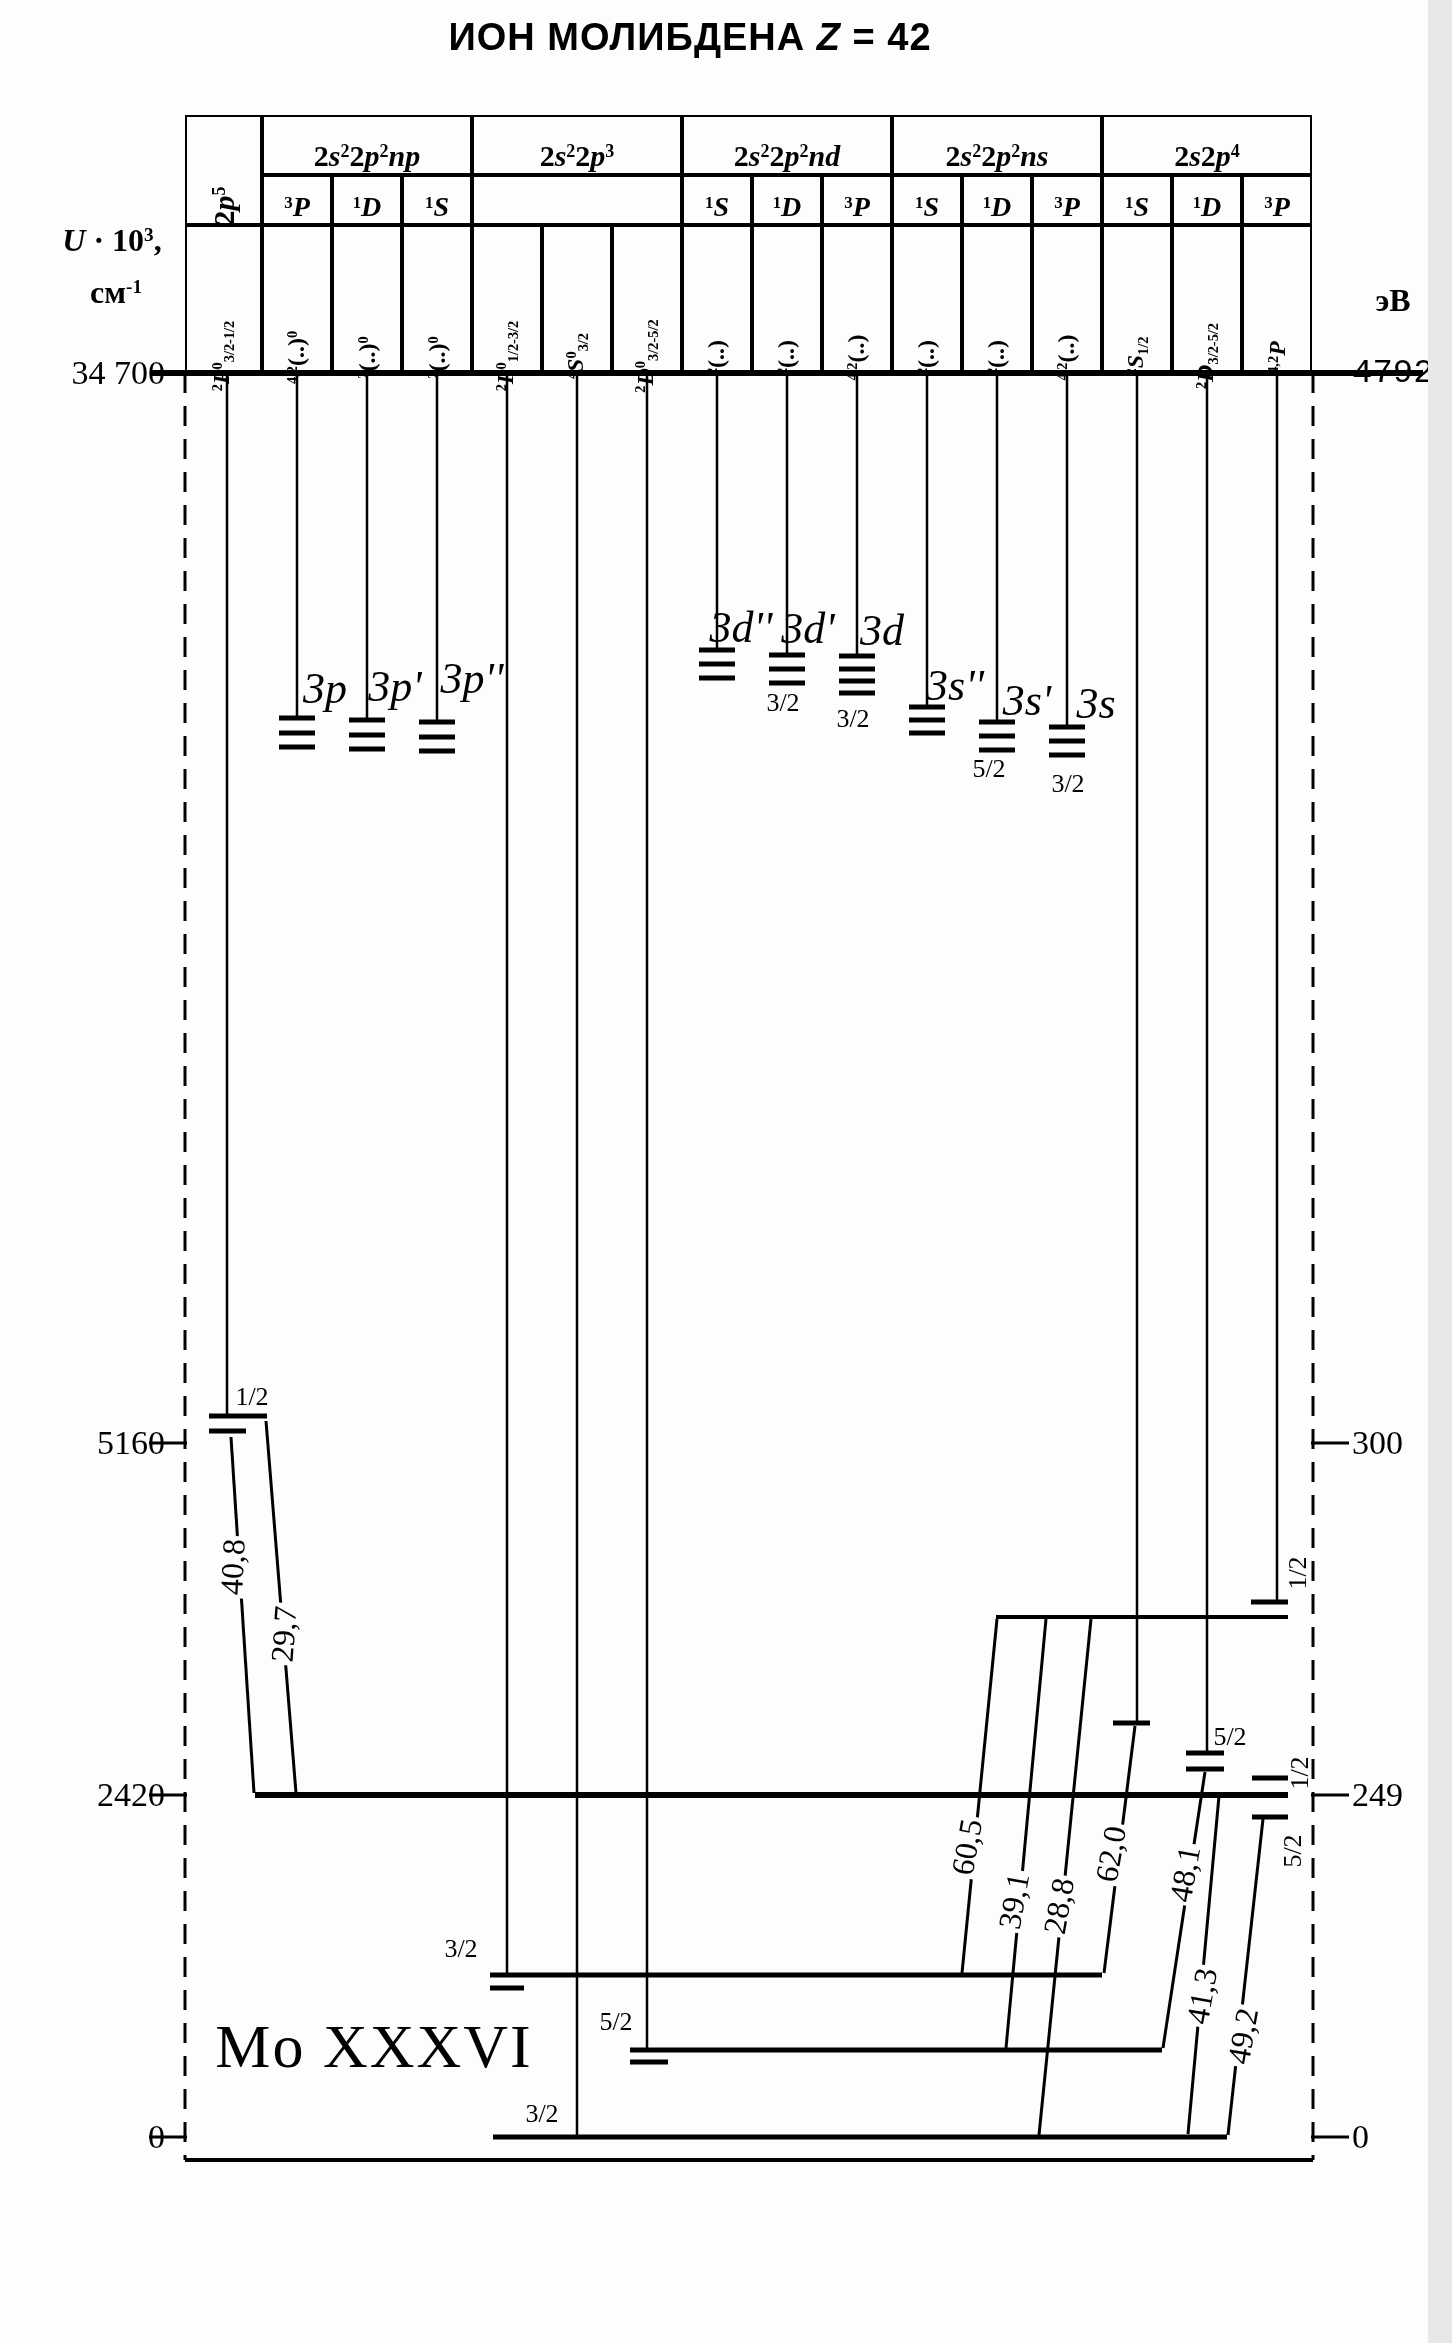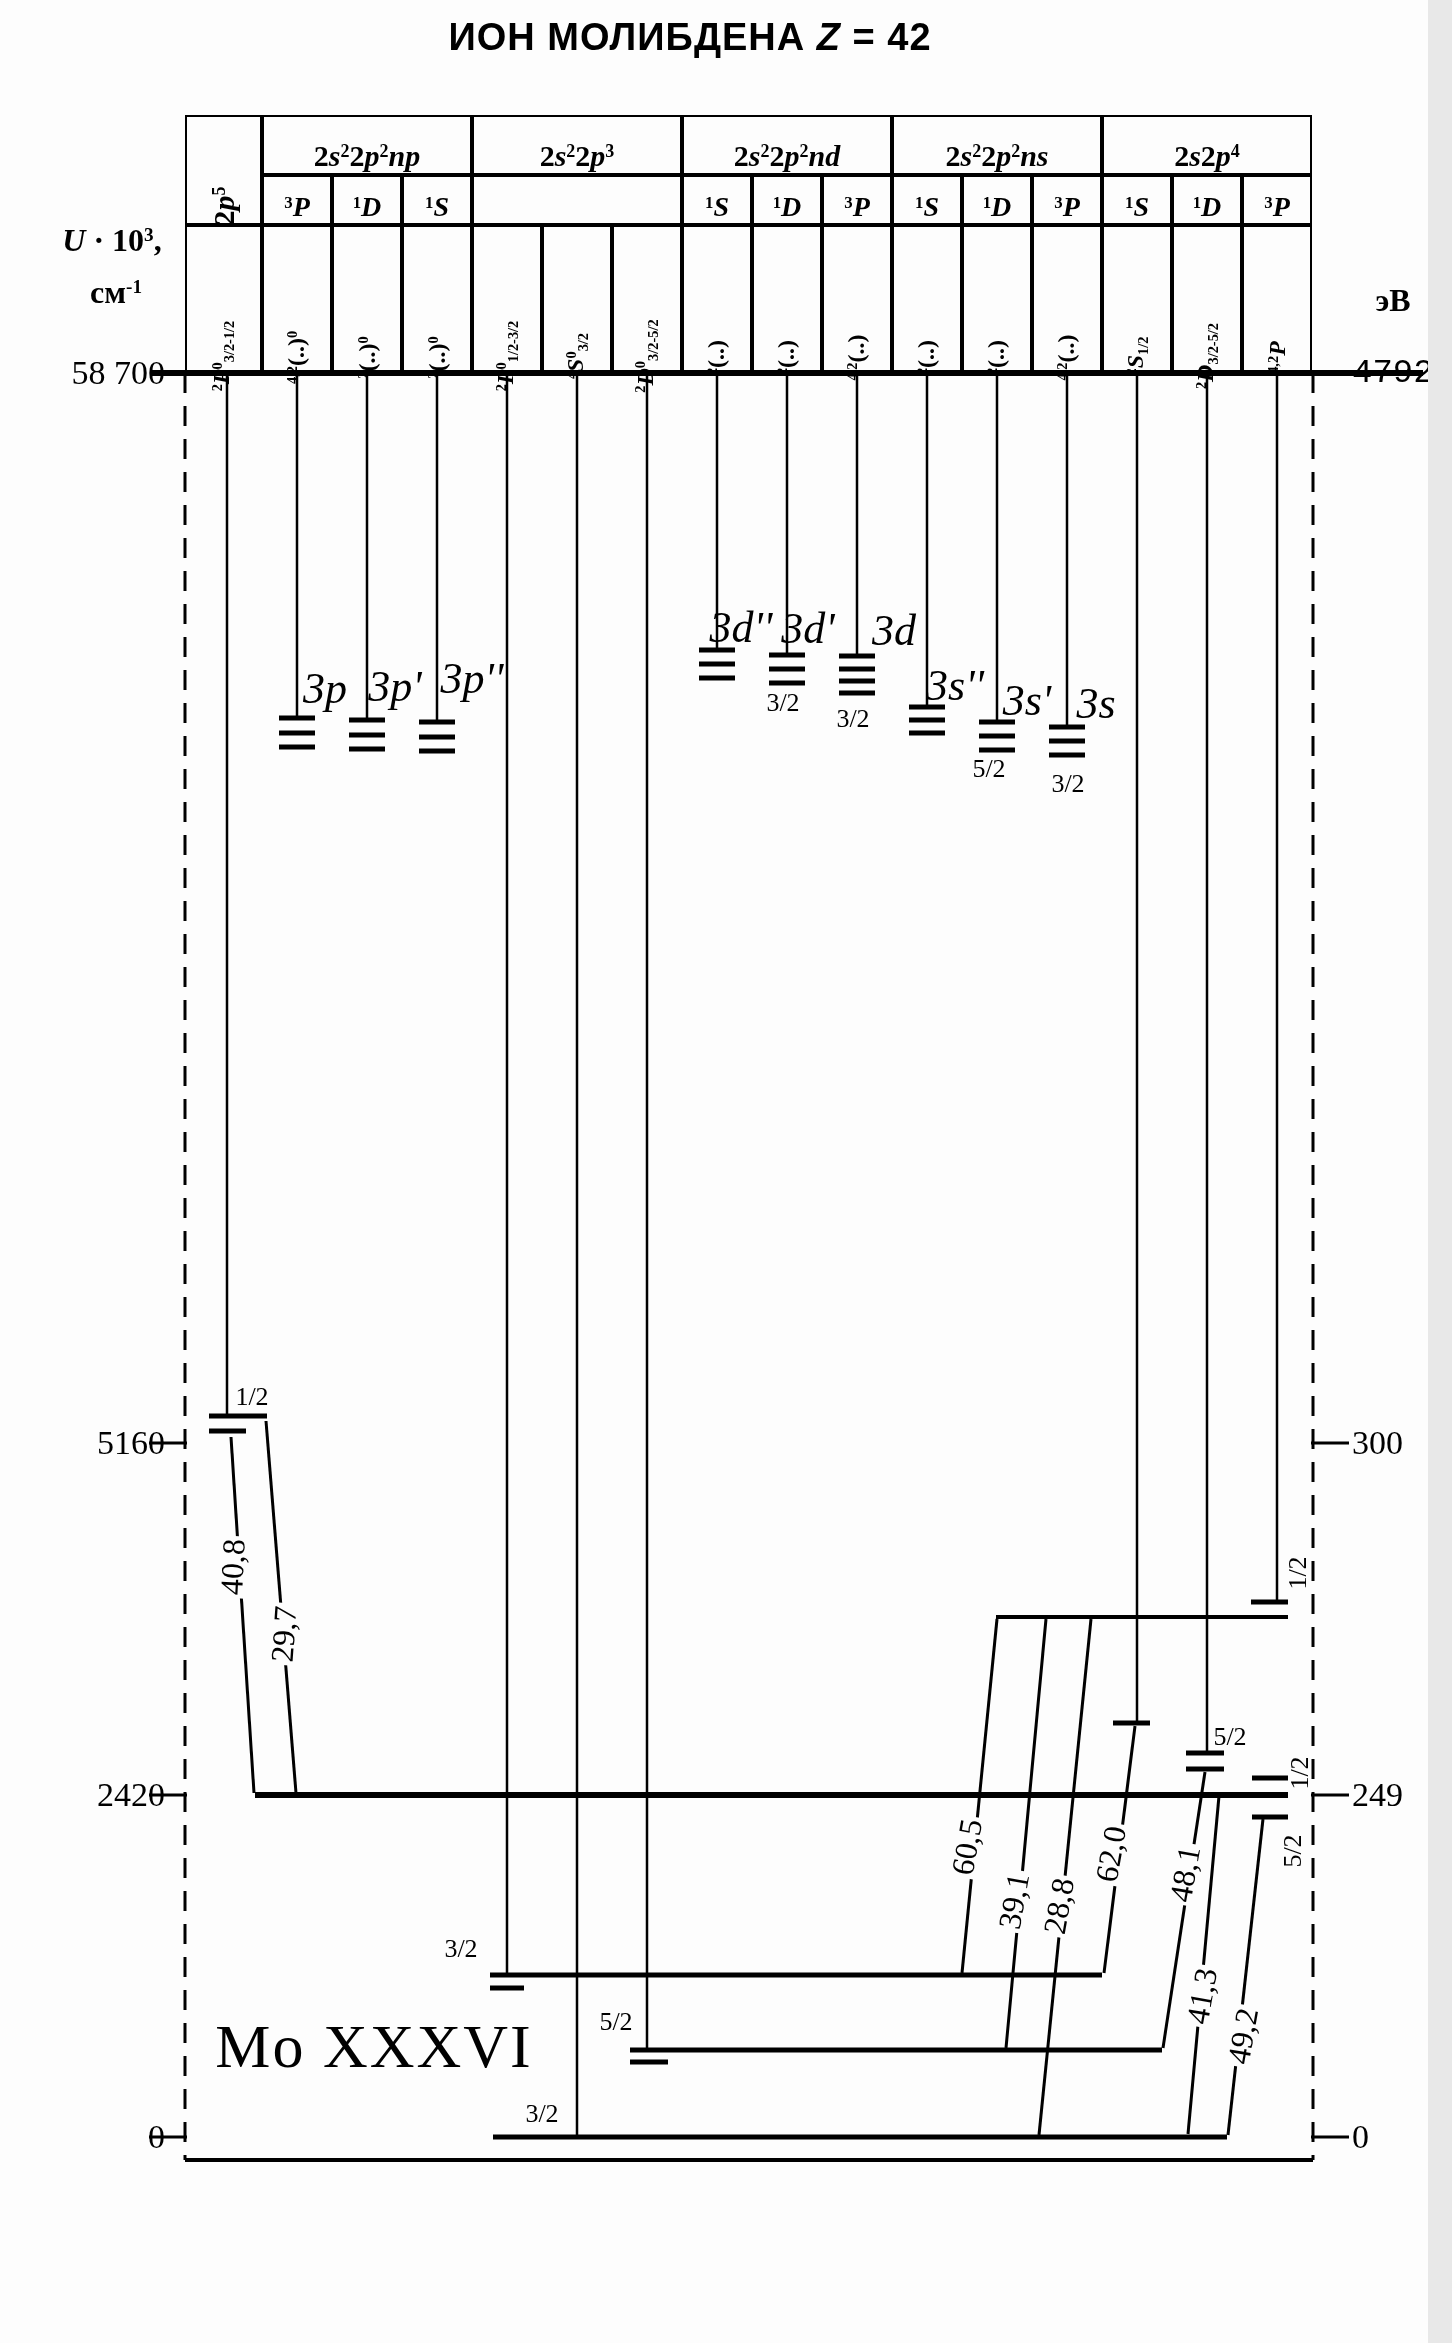--- a/index.html
+++ b/index.html
@@ -219,21 +219,21 @@
       </div>
       <div class="cell" style="left: 1242px; top: 225px; width: 70px; height: 148px;">
         <span class="rotlab"><span class="sup">4,2</span><i>P</i></span>
       </div>
       <div class="abs j-label" style="left: 252px; top: 1397px; transform: translate(-50%, -50%);">1/2</div>
       <div class="abs lvl-label" style="left: 325px; top: 688px; transform: translate(-50%, -50%);">3p</div>
       <div class="abs lvl-label" style="left: 395px; top: 686px; transform: translate(-50%, -50%);">3p'</div>
       <div class="abs lvl-label" style="left: 472px; top: 678px; transform: translate(-50%, -50%);">3p''</div>
       <div class="abs lvl-label" style="left: 741px; top: 627px; transform: translate(-50%, -50%);">3d''</div>
       <div class="abs lvl-label" style="left: 808px; top: 628px; transform: translate(-50%, -50%);">3d'</div>
-      <div class="abs lvl-label" style="left: 882px; top: 630px; transform: translate(-50%, -50%); margin-left: 12px;">3d</div>
+      <div class="abs lvl-label" style="left: 882px; top: 630px; transform: translate(-50%, -50%);">3d</div>
       <div class="abs j-label" style="left: 783px; top: 703px; transform: translate(-50%, -50%);">3/2</div>
       <div class="abs j-label" style="left: 853px; top: 719px; transform: translate(-50%, -50%);">3/2</div>
       <div class="abs lvl-label" style="left: 955px; top: 685px; transform: translate(-50%, -50%);">3s''</div>
       <div class="abs lvl-label" style="left: 1027px; top: 700px; transform: translate(-50%, -50%);">3s'</div>
       <div class="abs lvl-label" style="left: 1096px; top: 703px; transform: translate(-50%, -50%);">3s</div>
       <div class="abs j-label" style="left: 989px; top: 769px; transform: translate(-50%, -50%);">5/2</div>
       <div class="abs j-label" style="left: 1068px; top: 784px; transform: translate(-50%, -50%);">3/2</div>
       <div class="abs j-label" style="left: 461px; top: 1949px; transform: translate(-50%, -50%);">3/2</div>
       <div class="abs j-label" style="left: 616px; top: 2022px; transform: translate(-50%, -50%);">5/2</div>
       <div class="abs j-label" style="left: 542px; top: 2114px; transform: translate(-50%, -50%);">3/2</div>
@@ -243,21 +243,21 @@
       <div class="abs j-label" style="left: 1293px; top: 1851px; transform: translate(-50%, -50%) rotate(-90deg);">5/2</div>
       <div class="abs tr-label" style="left: 233px; top: 1567px; transform: translate(-50%, -50%) rotate(-87deg);">40,8</div>
       <div class="abs tr-label" style="left: 284px; top: 1634px; transform: translate(-50%, -50%) rotate(-86deg);">29,7</div>
       <div class="abs tr-label" style="left: 967px; top: 1847px; transform: translate(-50%, -50%) rotate(-80deg);">60,5</div>
       <div class="abs tr-label" style="left: 1014px; top: 1901px; transform: translate(-50%, -50%) rotate(-80deg);">39,1</div>
       <div class="abs tr-label" style="left: 1059px; top: 1906px; transform: translate(-50%, -50%) rotate(-80deg);">28,8</div>
       <div class="abs tr-label" style="left: 1111px; top: 1854px; transform: translate(-50%, -50%) rotate(-80deg);">62,0</div>
       <div class="abs tr-label" style="left: 1185px; top: 1874px; transform: translate(-50%, -50%) rotate(-80deg);">48,1</div>
       <div class="abs tr-label" style="left: 1202px; top: 1996px; transform: translate(-50%, -50%) rotate(-80deg);">41,3</div>
       <div class="abs tr-label" style="left: 1243px; top: 2036px; transform: translate(-50%, -50%) rotate(-80deg);">49,2</div>
-      <div class="abs tick-label" style="left: 165px; top: 373px; transform: translate(-100%, -50%);">58 700</div>
+      <div class="abs tick-label" style="left: 165px; top: 373px; transform: translate(-100%, -50%);">34 700</div>
       <div class="abs tick-label" style="left: 165px; top: 1443px; transform: translate(-100%, -50%);">5160</div>
       <div class="abs tick-label" style="left: 165px; top: 1795px; transform: translate(-100%, -50%);">2420</div>
       <div class="abs tick-label" style="left: 165px; top: 2137px; transform: translate(-100%, -50%);">0</div>
       <div class="abs tick-label" style="left: 1352px; top: 373px; transform: translate(0px, -50%); font-family: Liberation Mono, monospace;">4792</div>
       <div class="abs tick-label" style="left: 1352px; top: 1443px; transform: translate(0px, -50%);">300</div>
       <div class="abs tick-label" style="left: 1352px; top: 1795px; transform: translate(0px, -50%);">249</div>
       <div class="abs tick-label" style="left: 1352px; top: 2137px; transform: translate(0px, -50%);">0</div>
     </div>
 </div>
 

